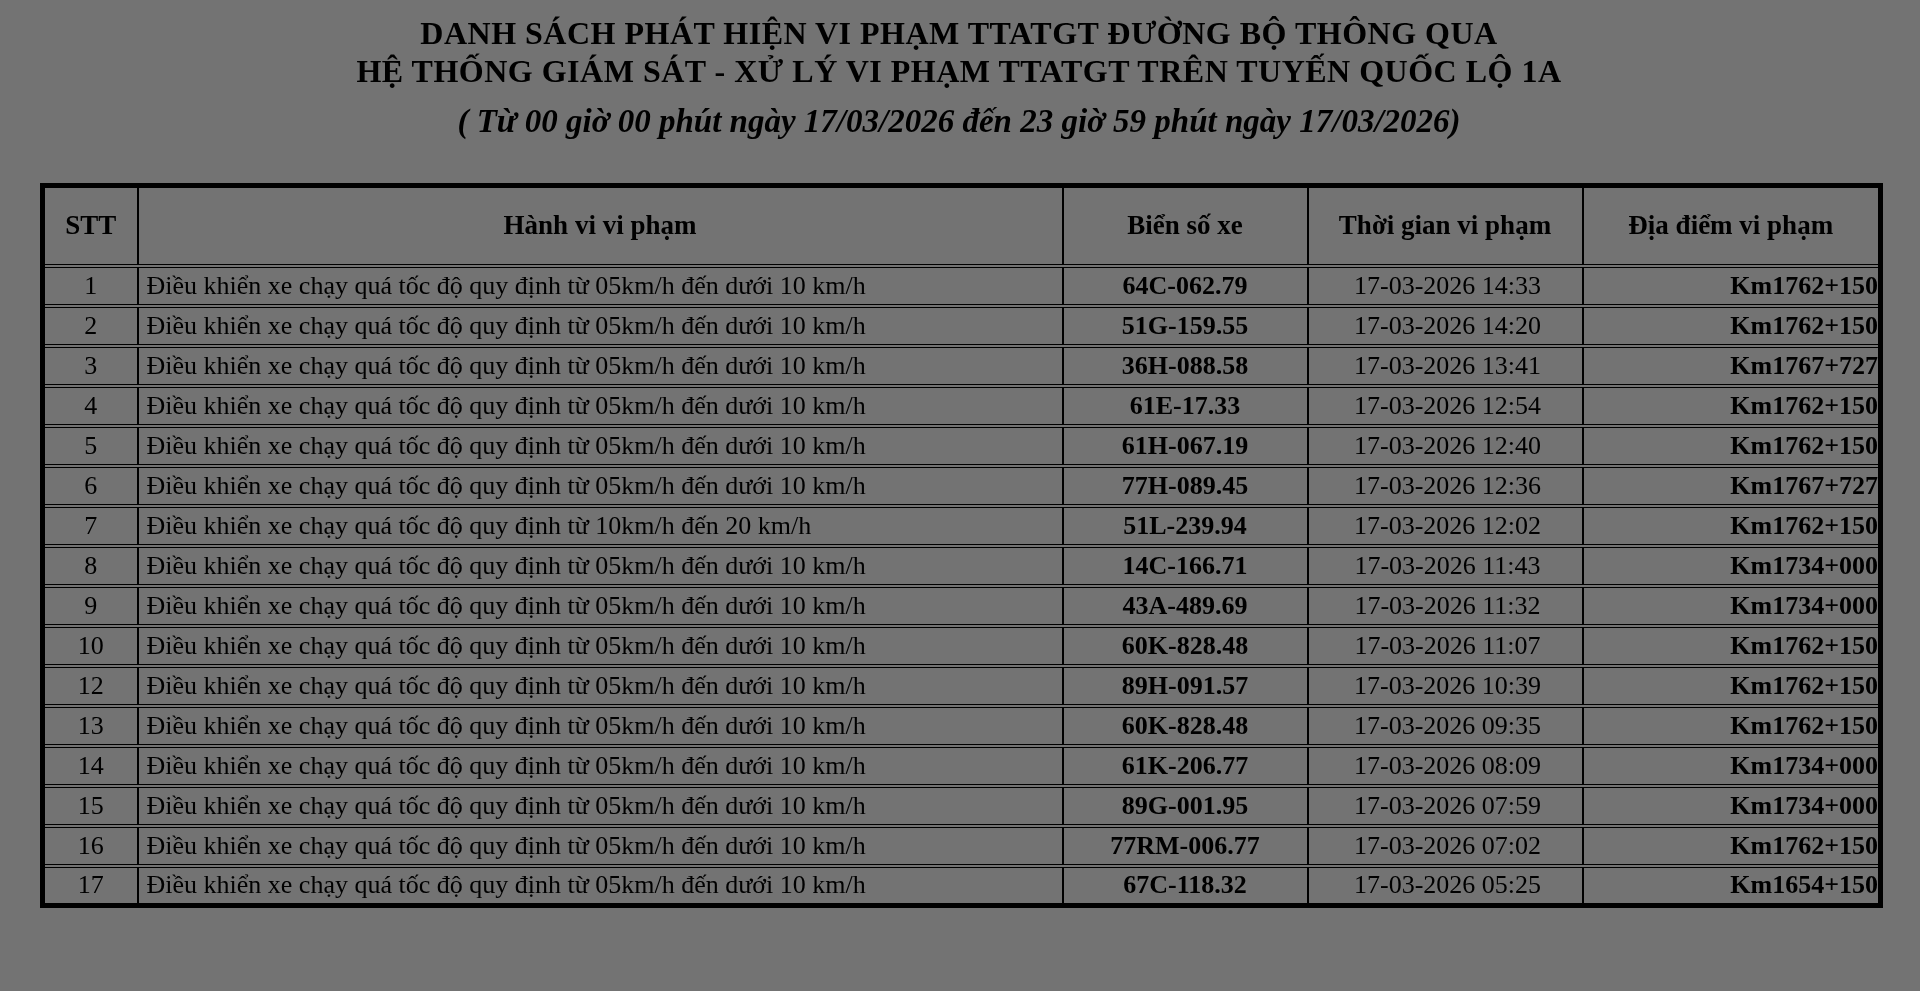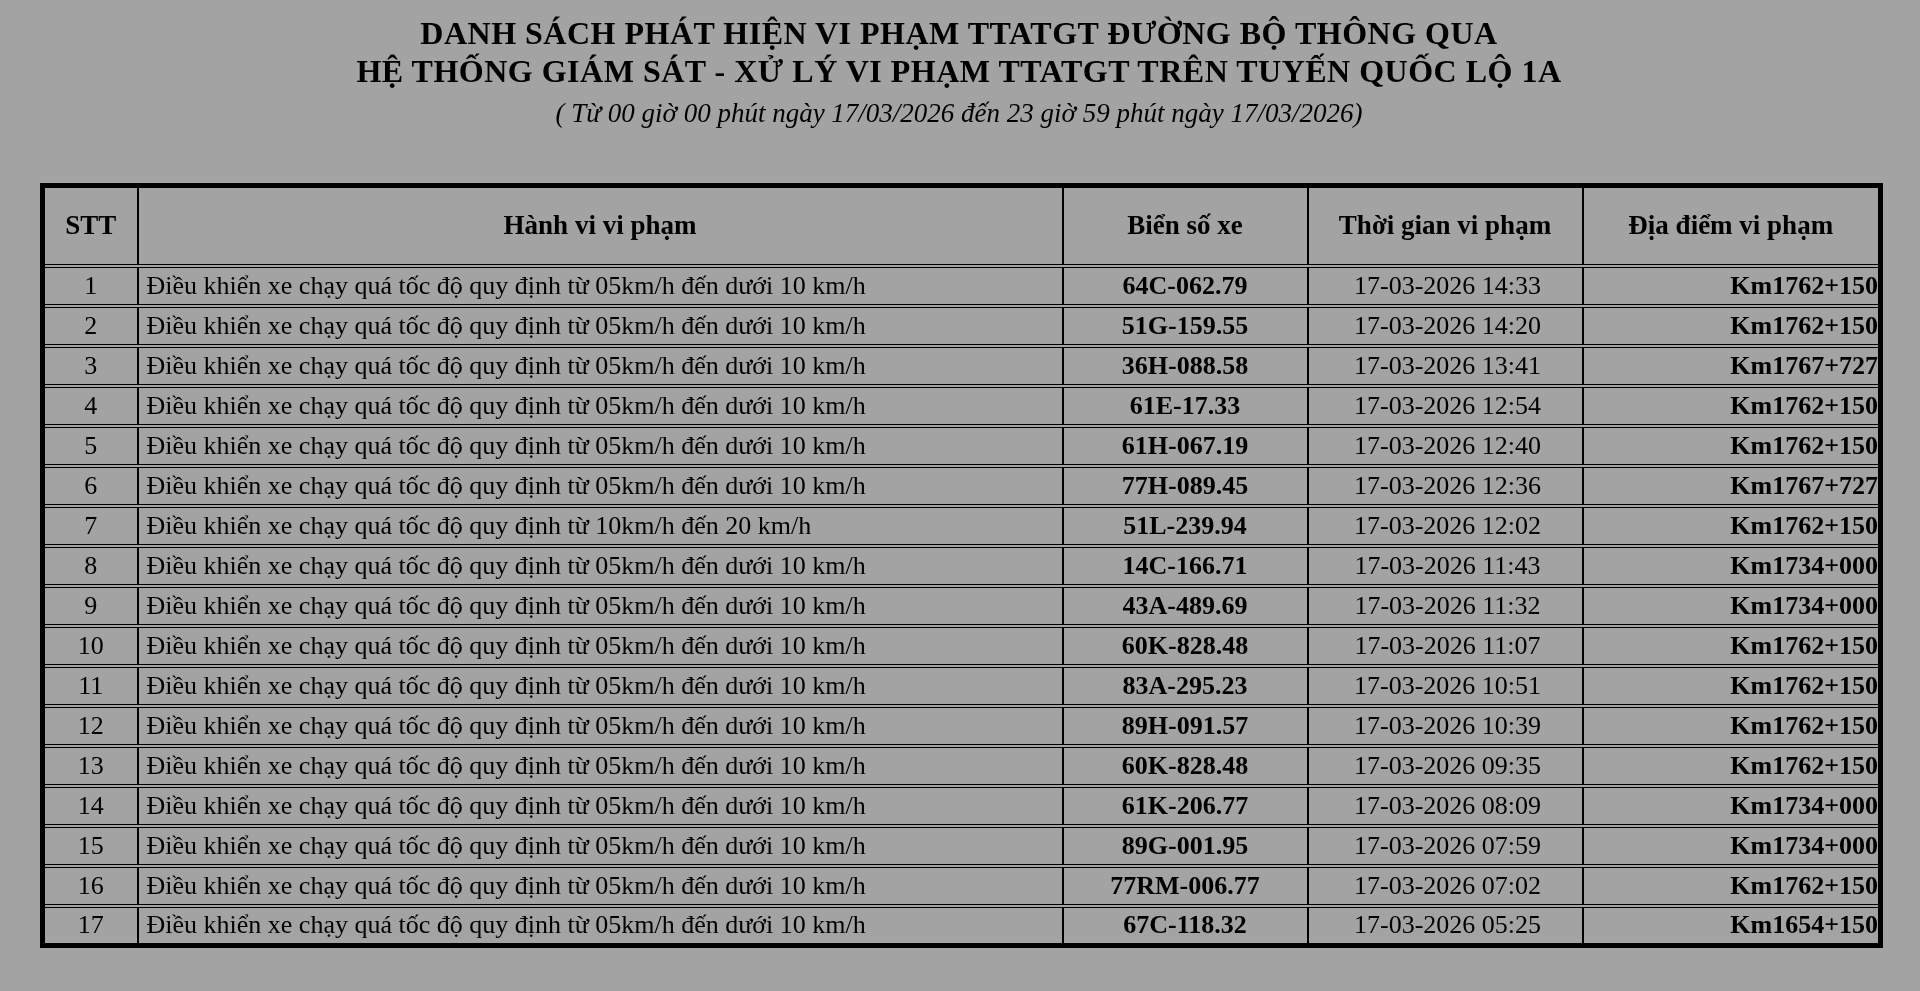--- a/index.html
+++ b/index.html
@@ -8,40 +8,41 @@
     height: 991px;
     background: #ffffff;
     color: #000000;
     font-family: "Liberation Serif", "DejaVu Serif", serif;
     overflow: hidden;
   }
   .page {
     position: relative;
     width: 1920px;
     height: 991px;
-    background: #a3a3a3;
+    background: #737373;
   }
   .doc-header {
     position: absolute;
     left: 40px;
     top: 14px;
     width: 1838px;
     text-align: center;
   }
   .doc-title {
     font-size: 32px;
     font-weight: bold;
     line-height: 38px;
     letter-spacing: 0.5px;
   }
   .doc-subtitle {
-    margin-top: 8px;
-    font-size: 27px;
+    margin-top: 16px;
+    font-size: 33px;
     font-style: italic;
     line-height: 30px;
+    font-weight: bold;
   }
   table.violations {
     position: absolute;
     left: 40px;
     top: 183px;
     width: 1838px;
     border-collapse: collapse;
     table-layout: fixed;
     border: 5px solid #000000;
     padding-left: 20px;
@@ -174,27 +175,20 @@
   </tr>
 
   <tr>
     <td class="c-stt">10</td>
     <td class="c-violation">Điều khiển xe chạy quá tốc độ quy định từ 05km/h đến dưới 10 km/h</td>
     <td class="c-plate">60K-828.48</td>
     <td class="c-time">17-03-2026 11:07</td>
     <td class="c-location">Km1762+150</td>
   </tr>
 
-  <tr>
-    <td class="c-stt">11</td>
-    <td class="c-violation">Điều khiển xe chạy quá tốc độ quy định từ 05km/h đến dưới 10 km/h</td>
-    <td class="c-plate">83A-295.23</td>
-    <td class="c-time">17-03-2026 10:51</td>
-    <td class="c-location">Km1762+150</td>
-  </tr>
 
   <tr>
     <td class="c-stt">12</td>
     <td class="c-violation">Điều khiển xe chạy quá tốc độ quy định từ 05km/h đến dưới 10 km/h</td>
     <td class="c-plate">89H-091.57</td>
     <td class="c-time">17-03-2026 10:39</td>
     <td class="c-location">Km1762+150</td>
   </tr>
 
   <tr>

